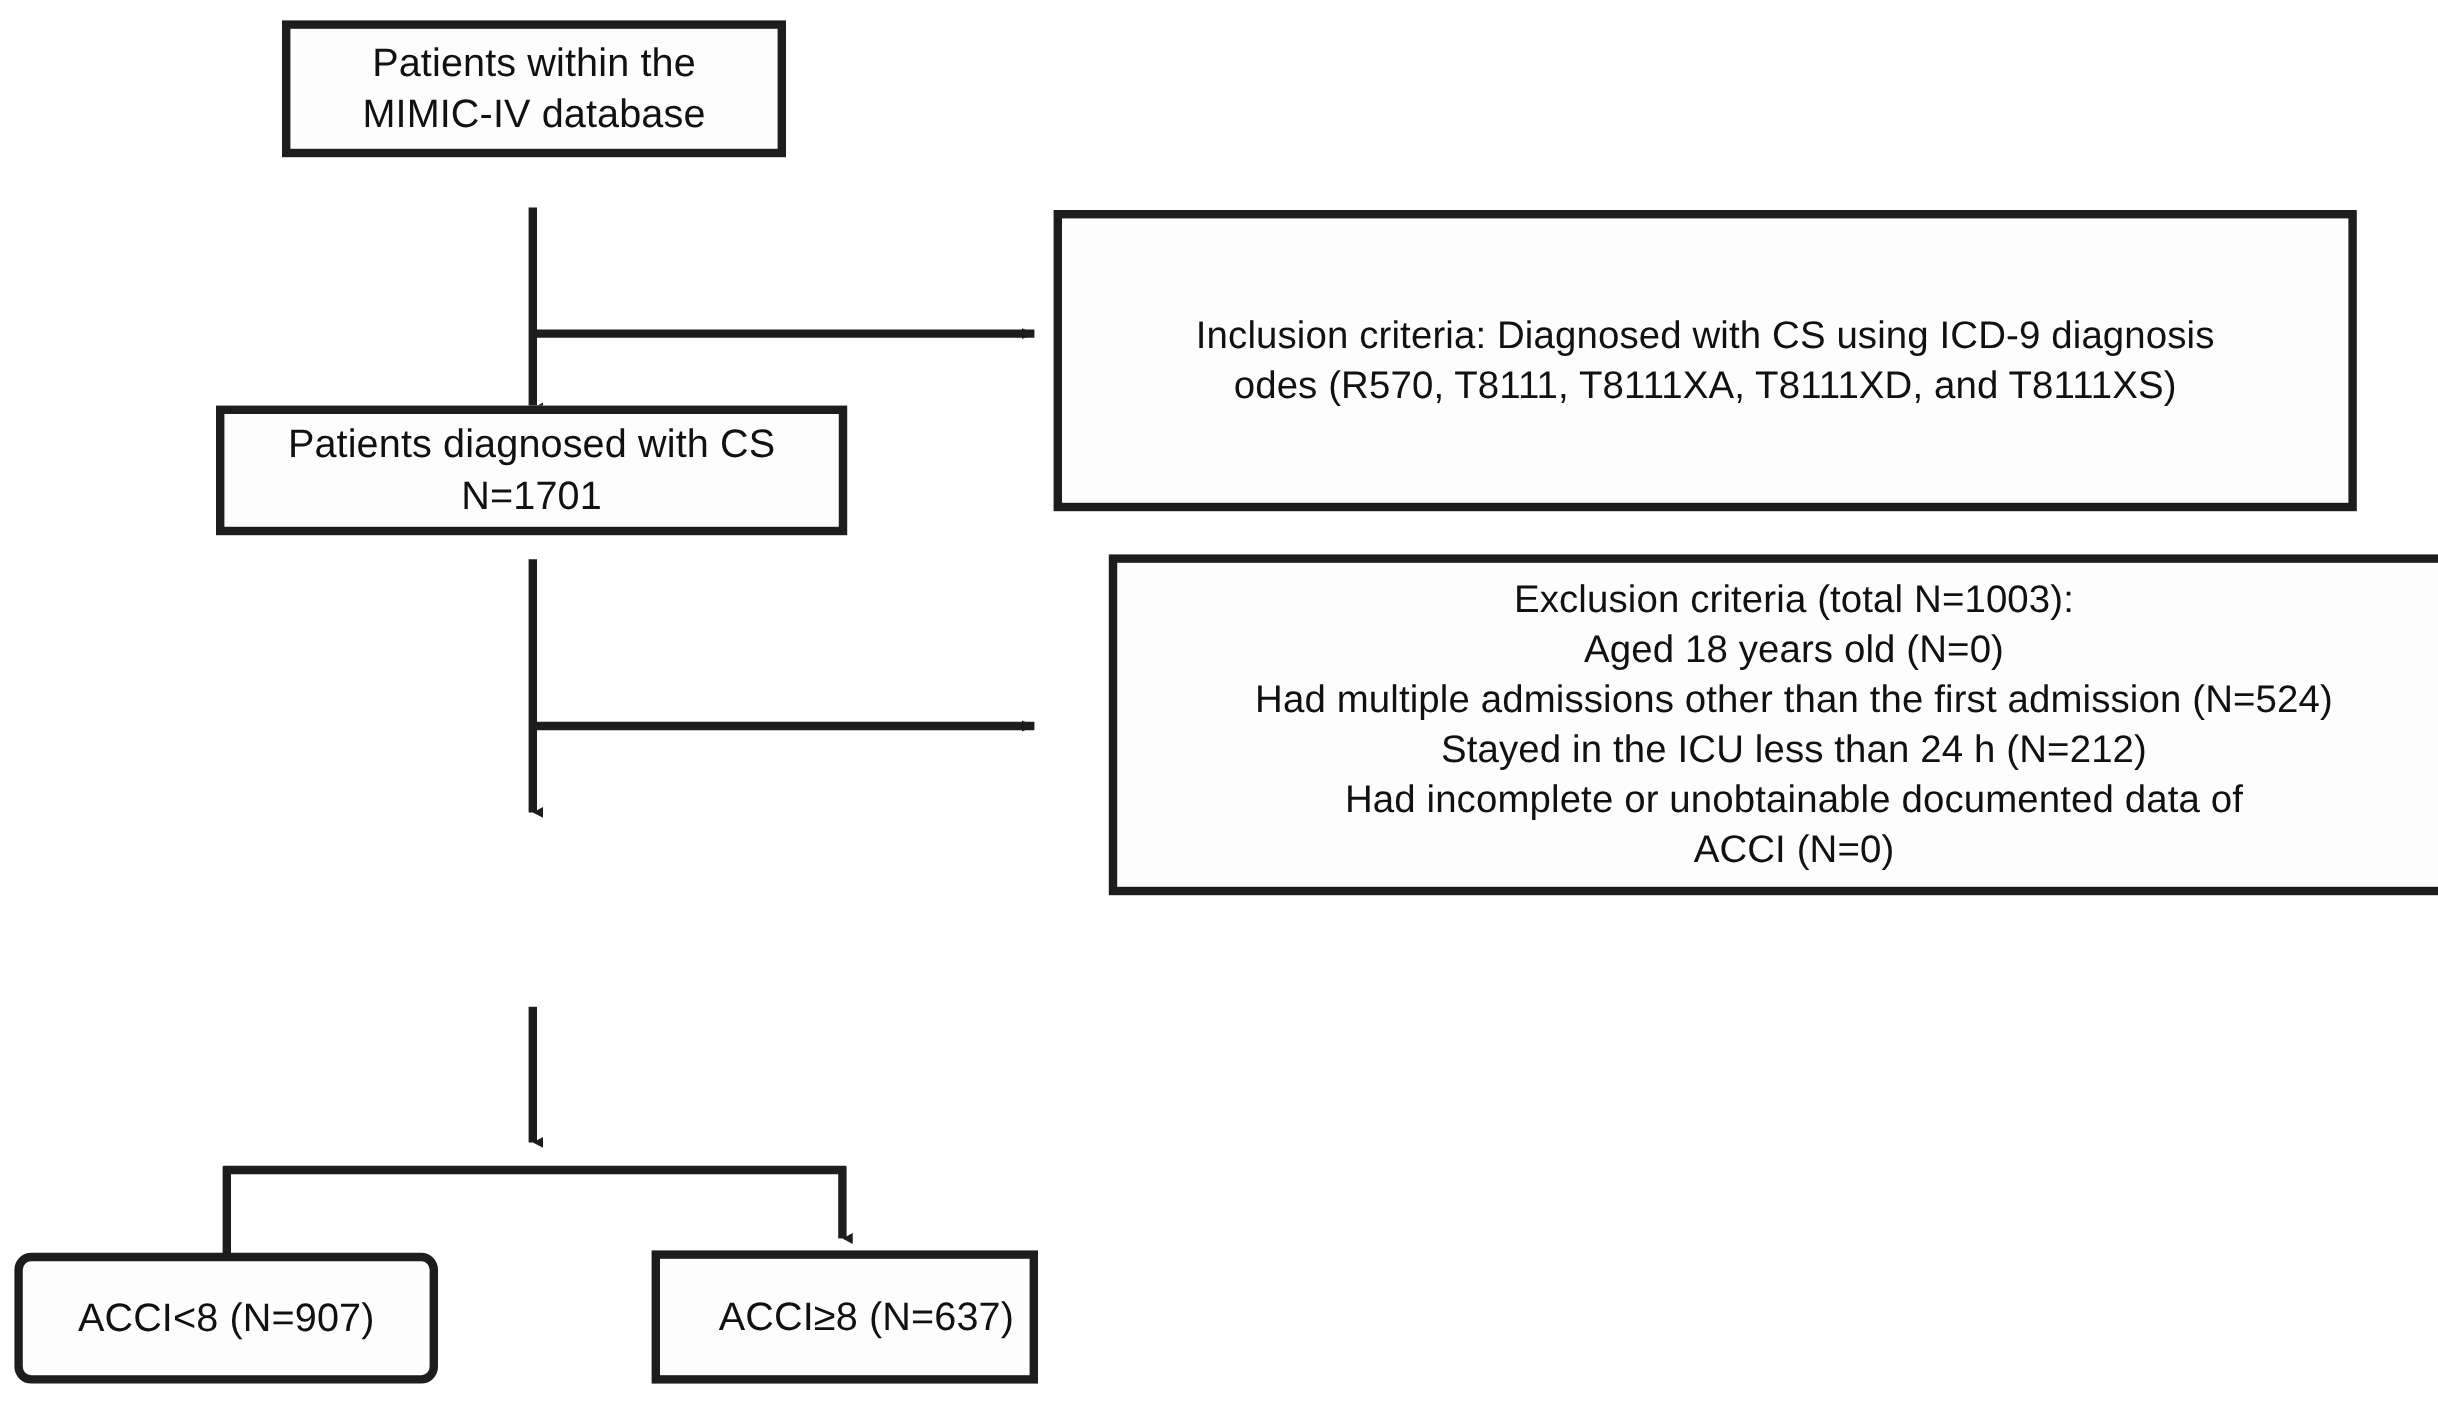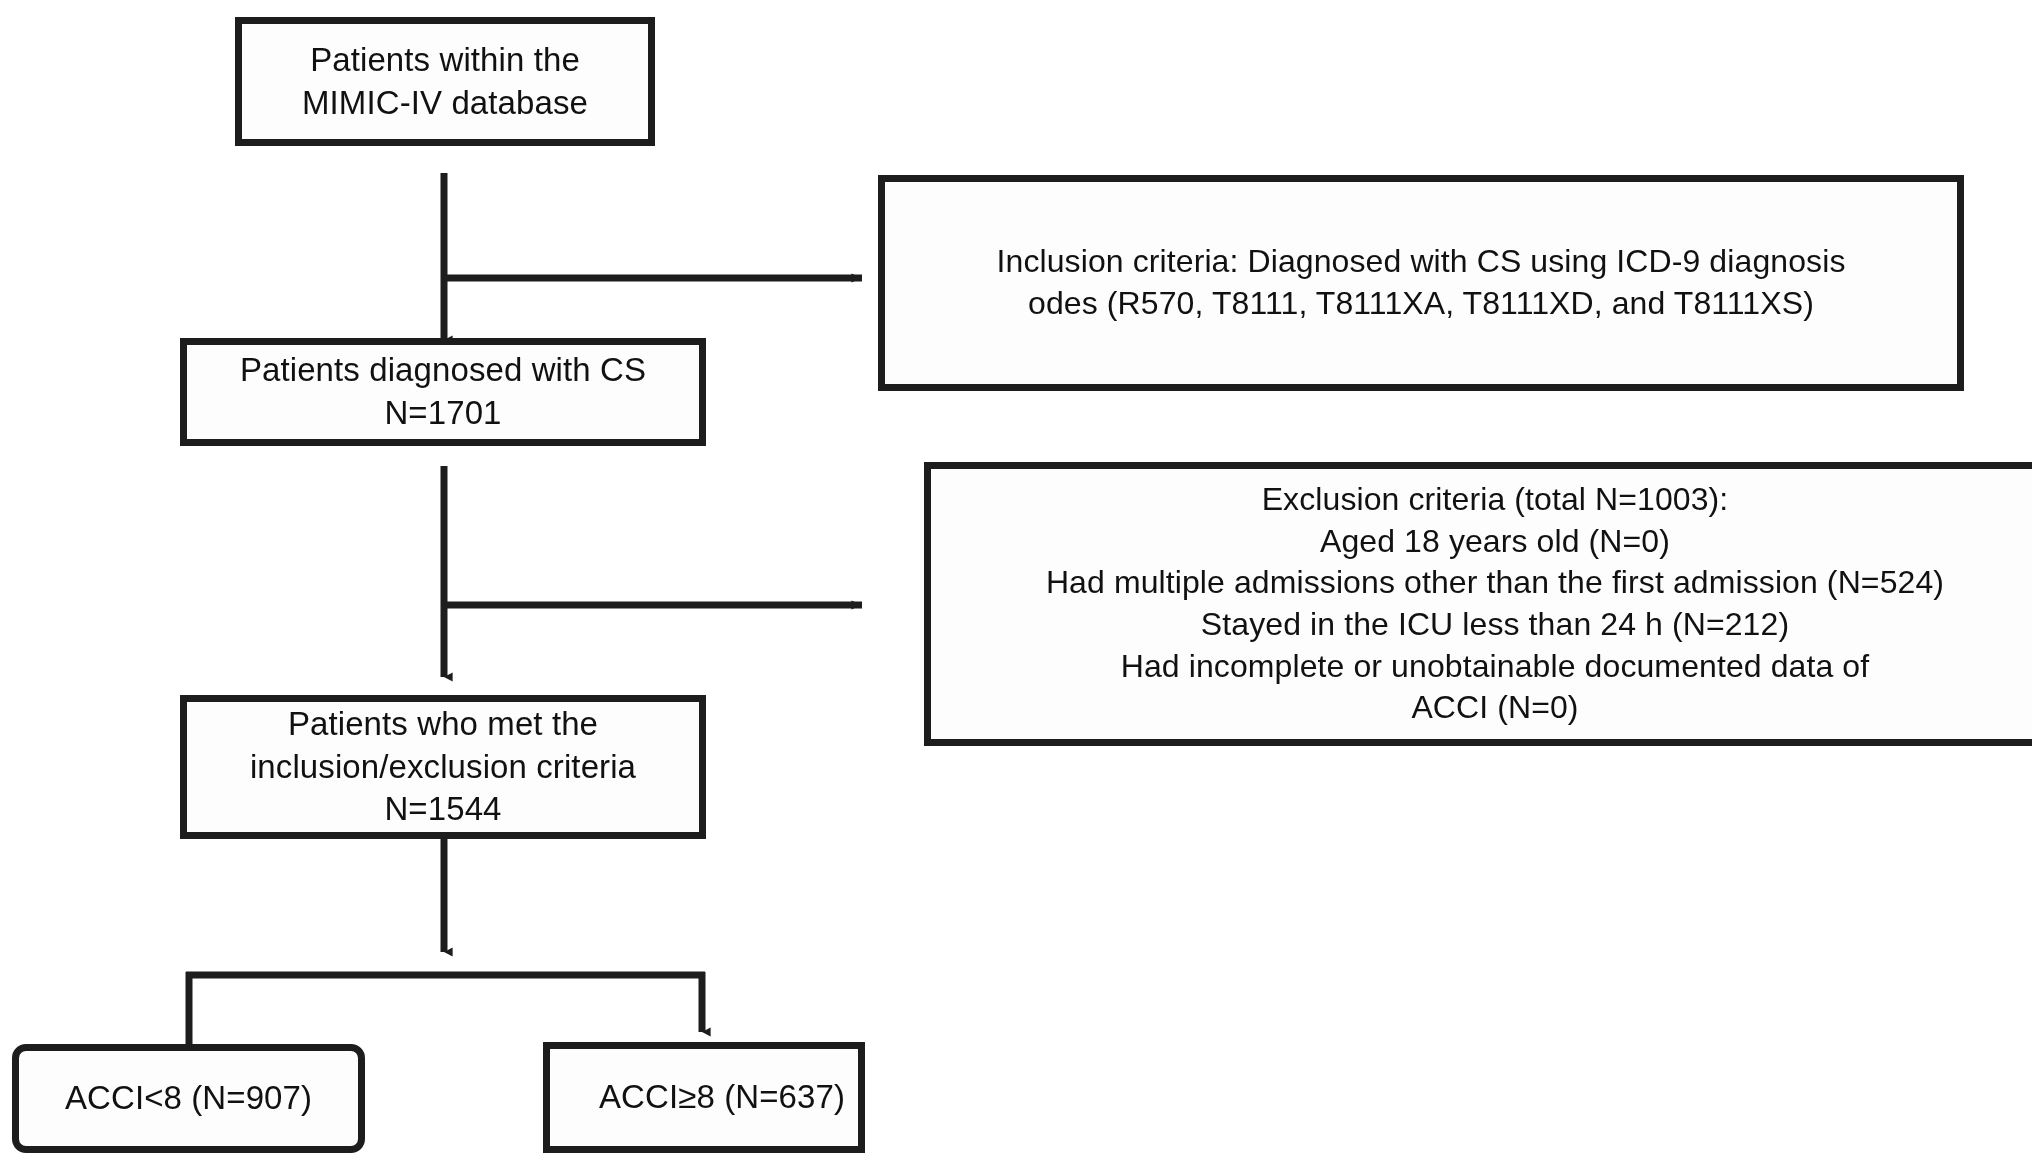--- a/index.html
+++ b/index.html
@@ -39,26 +39,26 @@
     font-size: 33px;
     line-height: 1.30;
     letter-spacing: 0.1px;
     z-index: 3;
   }
   .node .line {
     display: block;
     white-space: nowrap;
   }
   
-  #node-source    { left: 235px;  top: 17px;   width: 420px;  height: 129px; text-align: center; }
+  #node-source    { left: 235px;  top: 17px;   width: 420px;  height: 114px; text-align: center; }
   #node-cs        { left: 180px;  top: 338px;  width: 526px;  height: 108px; }
   #node-met       { left: 180px;  top: 695px;  width: 526px;  height: 144px; }
   #node-acci-low  { left: 12px;   top: 1044px; width: 353px;  height: 109px; border-radius: 14px; }
   #node-acci-high { left: 543px;  top: 1042px; width: 322px;  height: 111px; padding-left: 36px; }
-  #node-inclusion { left: 878px;  top: 175px;  width: 1086px; height: 216px; font-size: 32px; justify-content: center; }
+  #node-inclusion { left: 878px;  top: 175px;  width: 1086px; height: 251px; font-size: 32px; justify-content: center; }
   #node-exclusion { left: 924px;  top: 462px;  width: 1142px; height: 284px; font-size: 32px; }
 </style>
 </head>
 <body>
 
 <div id="canvas">
 
   <svg id="flow-svg" viewBox="0 0 2032 1172" preserveAspectRatio="none" aria-hidden="true">
     <defs>
       <marker id="arrow-down" markerWidth="10" markerHeight="9" refX="5" refY="8.6" orient="auto" markerUnits="userSpaceOnUse">
@@ -92,25 +92,20 @@
   <div class="node" id="node-source">
     <span class="line">Patients within the</span>
     <span class="line">MIMIC-IV database</span>
   </div>
 
   <div class="node" id="node-cs">
     <span class="line">Patients diagnosed with CS</span>
     <span class="line">N=1701</span>
   </div>
 
-  <div class="node" id="node-met">
-    <span class="line">Patients who met the</span>
-    <span class="line">inclusion/exclusion criteria</span>
-    <span class="line">N=1544</span>
-  </div>
 
   <div class="node" id="node-acci-low">
     <span class="line">ACCI&lt;8 (N=907)</span>
   </div>
 
   <div class="node" id="node-acci-high">
     <span class="line">ACCI≥8 (N=637)</span>
   </div>
 
   <div class="node" id="node-inclusion">

